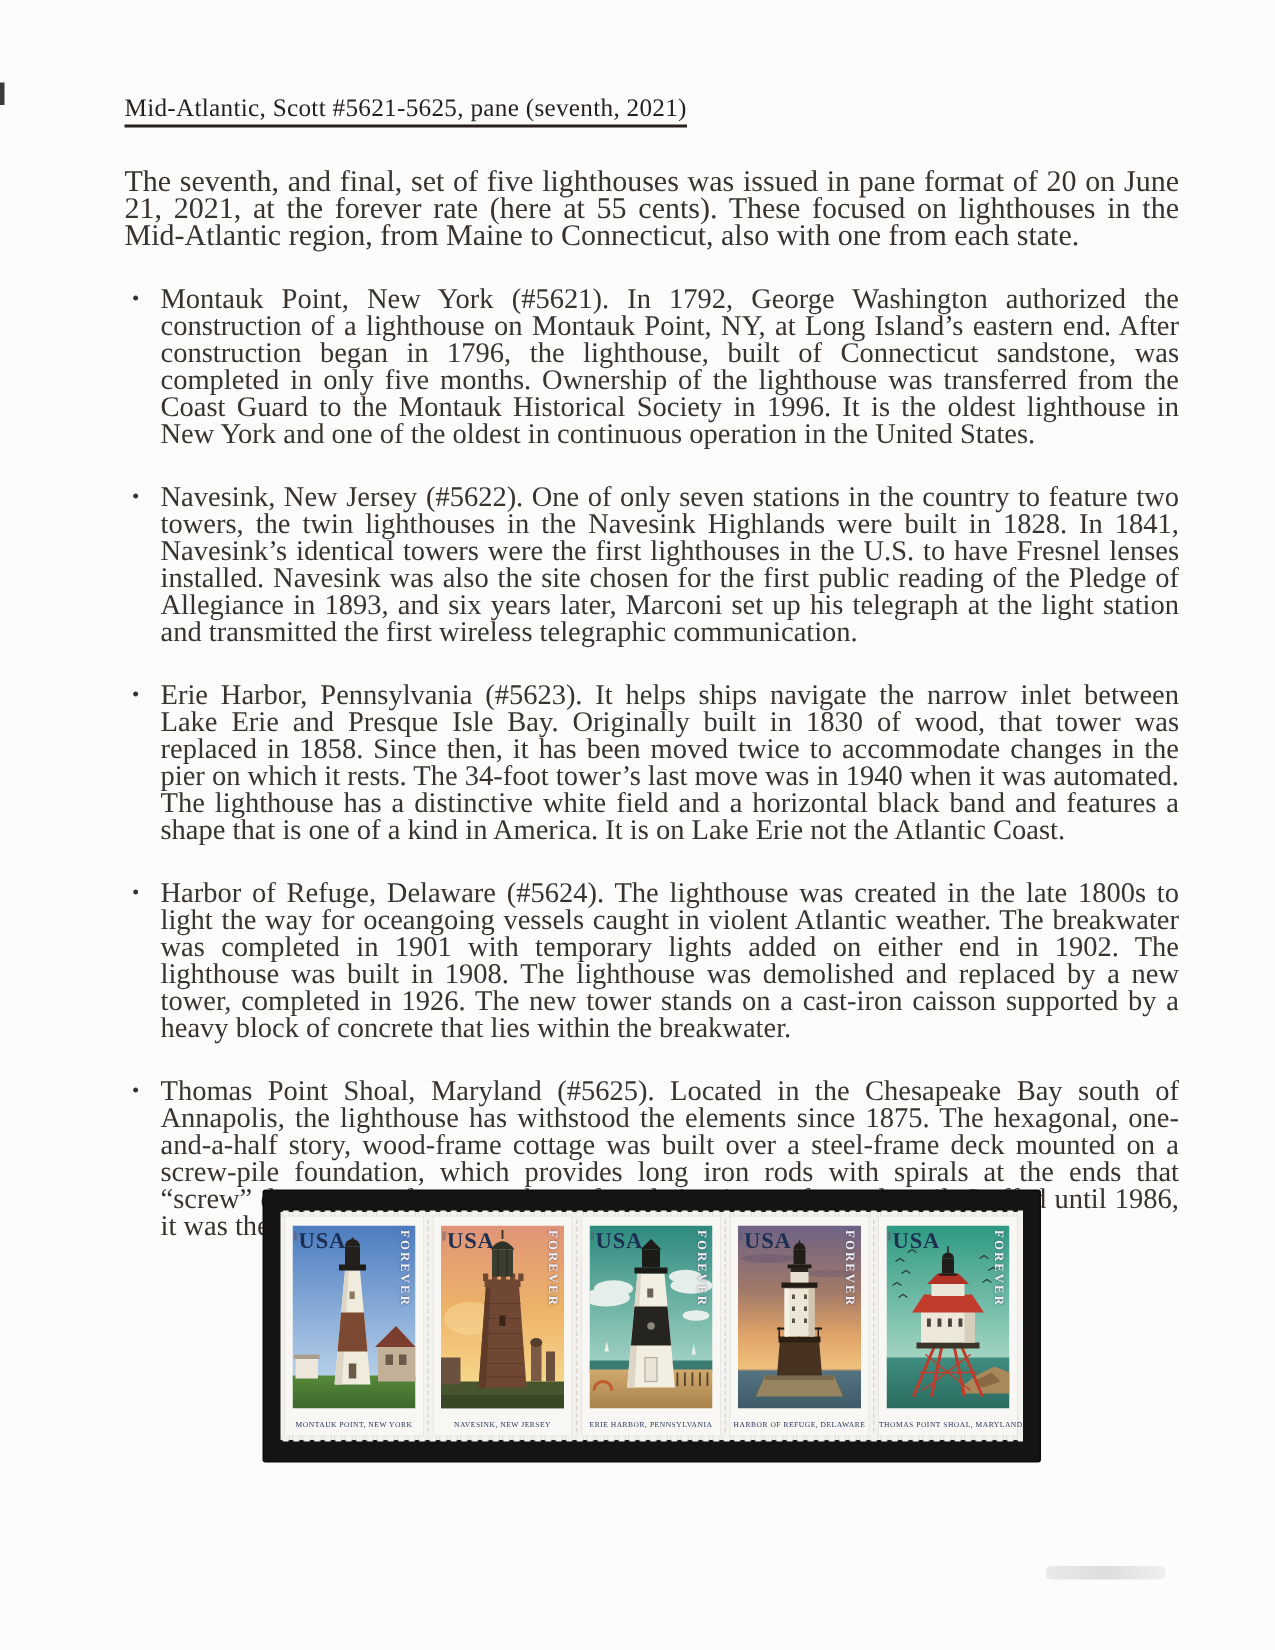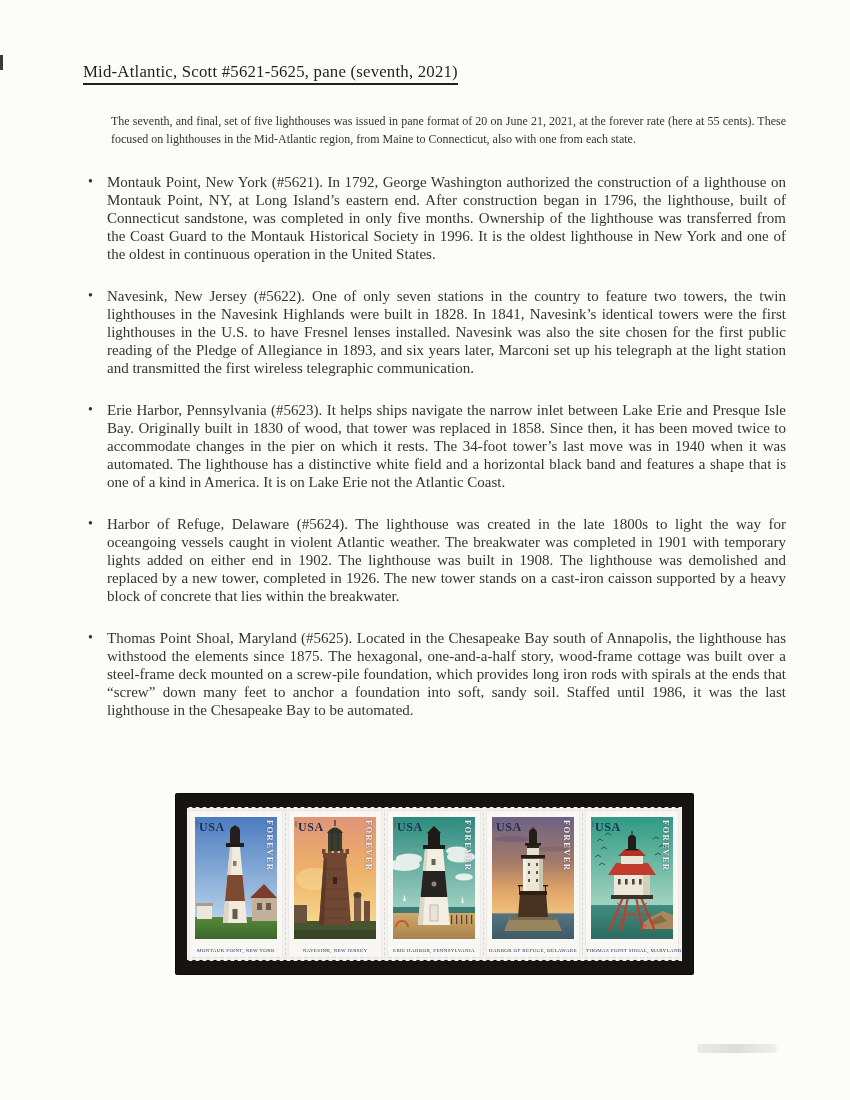--- a/index.html
+++ b/index.html
@@ -2,41 +2,41 @@
 <html><head>
 <meta charset="utf-8">
 <style>
   html,body{margin:0;padding:0;}
   body{width:850px;height:1100px;background:#fbfaf7;overflow:hidden;
        font-family:"Liberation Serif","DejaVu Serif",serif;color:#38332d;}
   .page{position:relative;width:850px;height:1100px;background:#fcfcfa;}
   .content{position:absolute;left:83px;top:62px;width:703px;}
   h1.doc-title{margin:0;font-size:16.8px;font-weight:400;color:#241f1a;letter-spacing:.2px;}
   h1.doc-title span{display:inline-block;border-bottom:2px solid #241f1a;padding-bottom:1px;}
-  .para{margin-top:27px;font-size:12px;line-height:18px;text-align:justify;margin-left:28px;}
+  .para{margin-top:27px;font-size:20px;line-height:18px;text-align:justify;}
   .bullets{margin-top:25px;}
   .bullet-item{display:flex;margin-bottom:24px;}
   .bullet-item .dot{width:19px;margin-left:5px;flex:none;font-size:14px;line-height:18px;color:#38332d;}
-  .bullet-item .btext{flex:1;font-size:15px;line-height:18px;text-align:justify;}
+  .bullet-item .btext{flex:1;font-size:19px;line-height:18px;text-align:justify;}
   
   .pane{position:absolute;left:176px;top:794px;width:517px;height:180px;
         background:#151412;border-radius:1px;box-shadow:0 0 0 1px #0c0b0a;}
   .strip{position:absolute;left:11px;top:14px;width:495px;height:152px;background:#f3f2ee;}
   .strip::before,.strip::after{content:"";position:absolute;left:0;right:0;height:4px;
         background-image:radial-gradient(circle at 3.5px 2px,#f3f2ee 2.2px,rgba(190,188,180,.55) 2.4px,rgba(190,188,180,0) 3.2px);
         background-size:7px 4px;background-repeat:repeat-x;}
   .strip::before{top:-1px;}
   .strip::after{bottom:-1px;transform:scaleY(-1);}
   .stamp-row{position:absolute;left:3px;top:3px;display:flex;gap:7px;}
   .stamp{position:relative;width:92px;height:146px;background:#f8f7f3;
          box-shadow:0 0 0 .5px #e3e1da;}
   .stamp + .stamp::before{content:"";position:absolute;left:-4px;top:2px;bottom:2px;width:0;
          border-left:1px dashed #d9d7d0;}
   .art{position:absolute;left:5px;top:6px;width:82px;height:122px;display:block;}
-  .usa{position:absolute;left:9px;top:9px;font-size:12px;letter-spacing:.6px;
+  .usa{position:absolute;left:9px;top:9px;font-size:15px;letter-spacing:.6px;
        color:#1c2f52;font-weight:600;}
   .micro{position:absolute;left:6px;top:10px;width:1.5px;height:6px;background:rgba(90,90,110,.5);}
   .forever{position:absolute;right:7px;top:9px;writing-mode:vertical-rl;
        font-size:8.5px;letter-spacing:1.4px;color:#f3f1f7;font-weight:600;
        text-shadow:0 0 1.5px rgba(45,45,75,.8);}
   .caption{position:absolute;left:0;right:0;bottom:4px;text-align:center;
        font-size:5px;letter-spacing:.35px;color:#27355e;white-space:nowrap;}
   
   .edge-tick{position:absolute;left:0;top:55px;width:3px;height:15px;background:#3a3a38;}
   .smudge{position:absolute;left:697px;top:1044px;width:80px;height:9px;

